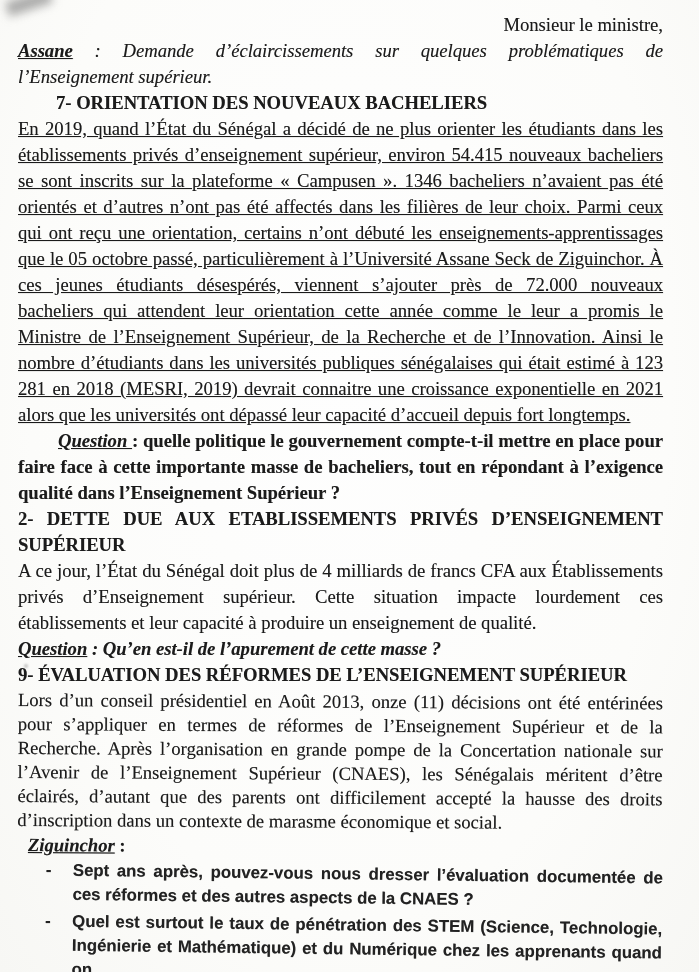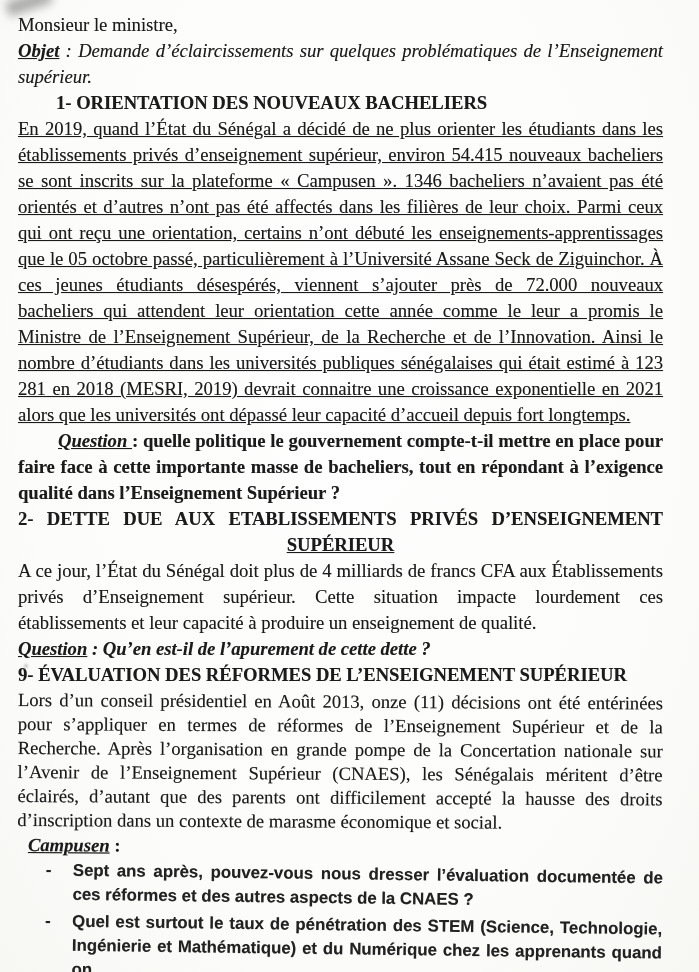--- a/index.html
+++ b/index.html
@@ -37,21 +37,21 @@
     position: absolute;
     left: 24px;
     top: 664px;
     width: 4px;
     height: 4px;
     border-radius: 50%;
     background: rgba(90,90,90,0.35);
     filter: blur(1px);
   }
 
-  .salutation { text-align: left; margin-bottom: 16px; }
+  .salutation { text-align: right; margin-bottom: 16px; }
 
   .subject {
     font-style: italic;
     text-align: justify;
     margin-bottom: 9px;
   }
   .subject-label {
     font-weight: bold;
     text-decoration: underline;
   }
@@ -67,21 +67,21 @@
     text-align: justify;
   }
   .q-label {
     font-style: italic;
     text-decoration: underline;
   }
   .q1 { text-indent: 40px; margin-bottom: 3px; }
 
   .h2 { margin-bottom: 15px; }
   .h2-line1 { text-align: justify; text-align-last: justify; font-family: Liberation Serif, serif; }
-  .h2-line2 { text-align: center; text-decoration: underline; }
+  .h2-line2 { text-align: left; }
 
   .p2 { margin-bottom: 6px; }
 
   .q2 { font-style: italic; margin-bottom: 12px; }
 
   .h3 { margin-bottom: 0; }
   .p3 {
     line-height: 24px;
     margin-bottom: 5px;
     transform: rotate(0.3deg);
@@ -122,42 +122,42 @@
 </head>
 <body>
 
 <div class="page">
 
   <div class="smudge"></div>
   <div class="noise-dot"></div>
 
   <p class="salutation">Monsieur le ministre,</p>
 
-  <p class="subject"><span class="subject-label">Objet</span><span> : Demande d’éclaircissements sur quelques problématiques de l’Enseignement supérieur.</span></p>
+  <p class="subject"><span class="subject-label">Assane</span><span> : Demande d’éclaircissements sur quelques problématiques de l’Enseignement supérieur.</span></p>
 
-  <div class="block heading h1">1- ORIENTATION DES NOUVEAUX BACHELIERS</div>
+  <div class="block heading h1">7- ORIENTATION DES NOUVEAUX BACHELIERS</div>
 
   <p class="para p1">En 2019, quand l’État du Sénégal a décidé de ne plus orienter les étudiants dans les établissements privés d’enseignement supérieur, environ 54.415 nouveaux bacheliers se sont inscrits sur la plateforme « Campusen ». 1346 bacheliers n’avaient pas été orientés et d’autres n’ont pas été affectés dans les filières de leur choix. Parmi ceux qui ont reçu une orientation, certains n’ont débuté les enseignements-apprentissages que le 05 octobre passé, particulièrement à l’Université Assane Seck de Ziguinchor. À ces jeunes étudiants désespérés, viennent s’ajouter près de 72.000 nouveaux bacheliers qui attendent leur orientation cette année comme le leur a promis le Ministre de l’Enseignement Supérieur, de la Recherche et de l’Innovation. Ainsi le nombre d’étudiants dans les universités publiques sénégalaises qui était estimé à 123 281 en 2018 (MESRI, 2019) devrait connaitre une croissance exponentielle en 2021 alors que les universités ont dépassé leur capacité d’accueil depuis fort longtemps.</p>
 
   <p class="question q1"><span class="q-label">Question </span><span>: quelle politique le gouvernement compte-t-il mettre en place pour faire face à cette importante masse de bacheliers, tout en répondant à l’exigence qualité dans l’Enseignement Supérieur ?</span></p>
 
   <div class="block heading h2">
     <div class="h2-line1">2- DETTE DUE AUX ETABLISSEMENTS PRIVÉS D’ENSEIGNEMENT</div>
     <div class="h2-line2">SUPÉRIEUR</div>
   </div>
 
   <p class="para p2">A ce jour, l’État du Sénégal doit plus de 4 milliards de francs CFA aux Établissements privés d’Enseignement supérieur. Cette situation impacte lourdement ces établissements et leur capacité à produire un enseignement de qualité.</p>
 
-  <p class="question q2"><span class="q-label">Question</span><span> : Qu’en est-il de l’apurement de cette dette ?</span></p>
+  <p class="question q2"><span class="q-label">Question</span><span> : Qu’en est-il de l’apurement de cette masse ?</span></p>
 
   <div class="block heading h3">9- ÉVALUATION DES RÉFORMES DE L’ENSEIGNEMENT SUPÉRIEUR</div>
 
   <p class="para p3">Lors d’un conseil présidentiel en Août 2013, onze (11) décisions ont été entérinées pour s’appliquer en termes de réformes de l’Enseignement Supérieur et de la Recherche. Après l’organisation en grande pompe de la Concertation nationale sur l’Avenir de l’Enseignement Supérieur (CNAES), les Sénégalais méritent d’être éclairés, d’autant que des parents ont difficilement accepté la hausse des droits d’inscription dans un contexte de marasme économique et social.</p>
 
-  <div class="block questions-row"><span class="q-label">Campusen</span><span> :</span></div>
+  <div class="block questions-row"><span class="q-label">Ziguinchor</span><span> :</span></div>
 
   <div class="bullets">
     <div class="bullet">
       <span class="bullet-marker">-</span>
       <span class="bullet-text">Sept ans après, pouvez-vous nous dresser l’évaluation documentée de ces réformes et des autres aspects de la CNAES ?</span>
     </div>
     <div class="bullet">
       <span class="bullet-marker">-</span>
       <span class="bullet-text">Quel est surtout le taux de pénétration des STEM (Science, Technologie, Ingénierie et Mathématique) et du Numérique chez les apprenants quand on</span>
     </div>

